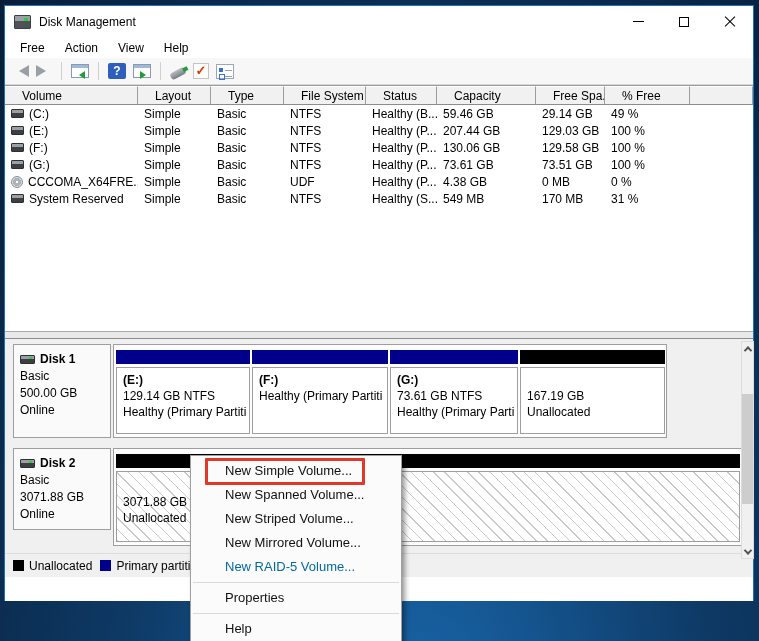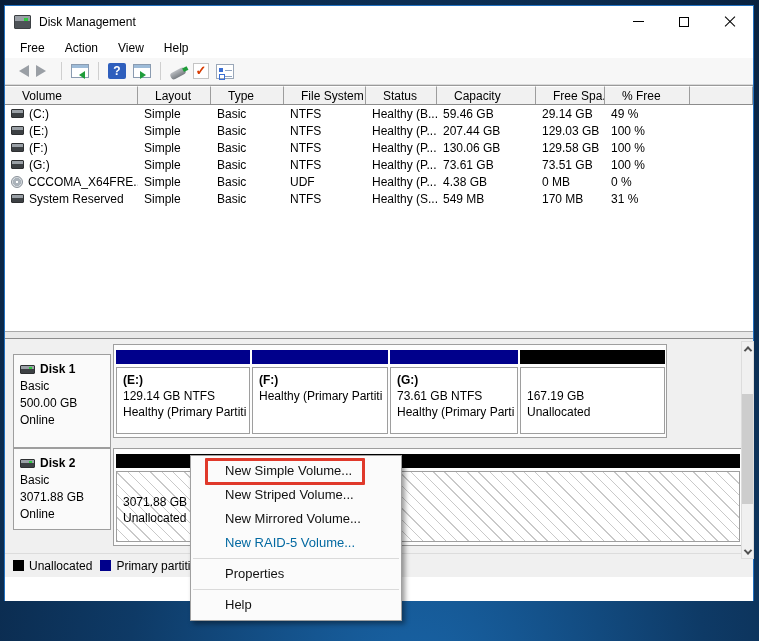--- a/index.html
+++ b/index.html
@@ -256,21 +256,21 @@
       <div class="lv-cell c5">549 MB</div>
       <div class="lv-cell c6">170 MB</div>
       <div class="lv-cell c7">31 %</div>
     </div>
   </div>
 
   <div class="splitter"></div>
 
   <div class="bottompane">
 
-    <div class="disk-label" style="top:5px; height:94px;margin-top:10px;">
+    <div class="disk-label" style="top:5px; height:94px;">
       <div class="dname">
           <span class="ic-disk"></span>
           <span>Disk 1</span>
         </div>
       <div>Basic</div>
       <div>500.00 GB</div>
       <div>Online</div>
     </div>
     <div class="disk-frame" style="left:108px; top:5px; width:554px; height:94px;">
       <div class="part" style="left:2px; width:134px;">
@@ -345,20 +345,21 @@
           <div class="chev chev-down"></div>
         </div>
     </div>
   </div>
 
   <div class="bottomstrip"></div>
 </div>
 
 <div class="ctx-menu">
   <div class="ctx-item">New Simple Volume...</div>
+  <div class="ctx-item">New Spanned Volume...</div>
   <div class="ctx-item">New Striped Volume...</div>
   <div class="ctx-item">New Mirrored Volume...</div>
   <div class="ctx-item disabled">New RAID-5 Volume...</div>
   <div class="ctx-sep"></div>
   <div class="ctx-item">Properties</div>
   <div class="ctx-sep"></div>
   <div class="ctx-item">Help</div>
 </div>
 
 <div class="red-box"></div>

